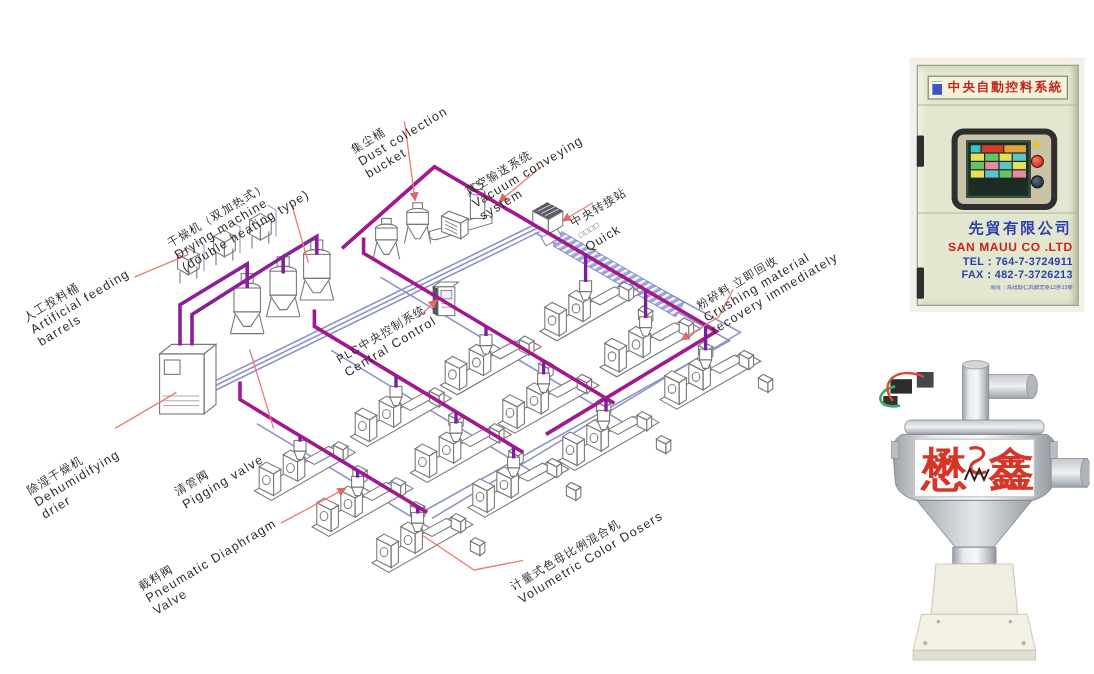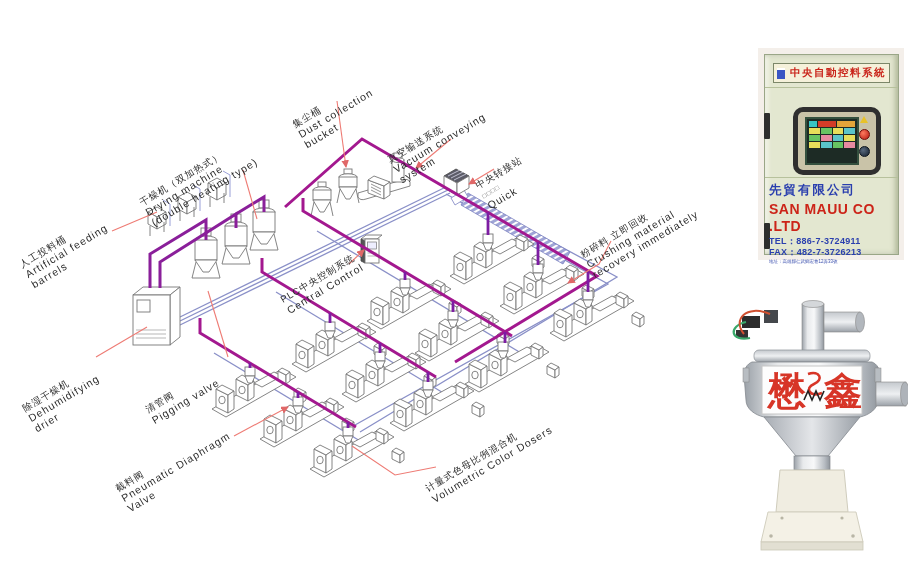--- a/index.html
+++ b/index.html
@@ -31,23 +31,23 @@
   .hinge{position:absolute;left:-1px;width:6px;background:#2e2e2e;border-radius:1px;}
   .bezel{position:absolute;left:28px;top:52px;width:78px;height:58px;background:#c9c3a8;
       border:5px solid #2f2f2f;border-radius:10px;}
   .scr{position:absolute;left:7px;top:5px;width:46px;height:40px;background:#1d2b25;border:2px solid #34503e;padding:2px;}
   .scr .row{display:flex;gap:1px;margin-bottom:1px;}
   .scr .c{height:6px;flex:1;}
   .lampcol{position:absolute;right:6px;top:4px;width:12px;display:flex;flex-direction:column;align-items:center;gap:6px;}
   .ic-warn{width:8px;height:7px;background:#e8c22a;clip-path:polygon(50% 0,100% 100%,0 100%);}
   .lamp-red{width:9px;height:9px;border-radius:50%;background:radial-gradient(circle at 35% 35%,#ff7a5e,#b3170f);border:1px solid #6e0d08;}
   .btn-dark{width:9px;height:9px;border-radius:50%;background:radial-gradient(circle at 35% 35%,#5a6a7e,#15202e);border:1px solid #0c141e;}
-  .cabtext{position:absolute;left:4px;right:4px;top:128px;text-align:left;line-height:1.25;}
+  .cabtext{position:absolute;left:4px;right:4px;top:128px;text-align:right;line-height:1.25;}
   .cname{color:#2a3fae;font-weight:bold;font-size:12.5px;letter-spacing:2px;white-space:nowrap;}
-  .cnameE{color:#cc2418;font-weight:bold;font-size:14px;letter-spacing:.5px;margin-top:2px;}
+  .cnameE{color:#cc2418;font-weight:bold;font-size:10px;letter-spacing:.5px;margin-top:2px;}
   .ctel{color:#2a3fae;font-weight:bold;font-size:9px;letter-spacing:.3px;}
   .caddr{color:#3a4fae;font-size:4.5px;margin-top:1px;white-space:nowrap;overflow:hidden;}
 
   
   .prodwrap{position:absolute;left:716px;top:296px;width:192px;height:266px;background:#ffffff;}
 </style>
 </head>
 <body>
 
 <svg width="912" height="562" viewBox="0 0 912 562" style="position:absolute;left:0;top:0;">
@@ -335,21 +335,21 @@
       </div>
       <div class="lampcol">
         <span class="ic-warn"></span>
         <span class="lamp-red"></span>
         <span class="btn-dark"></span>
       </div>
     </div>
     <div class="cabtext">
       <div class="cname">先貿有限公司</div>
       <div class="cnameE">SAN MAUU CO .LTD</div>
-      <div class="ctel">TEL：886-7-3724911</div>
+      <div class="ctel">TEL：764-7-3724911</div>
       <div class="ctel">FAX：482-7-3726213</div>
       <div class="caddr">地址：高雄縣仁武鄉宏巷12弄33號</div>
     </div>
   </div>
 </div>
 
 <div class="prodwrap">
   <svg width="192" height="266" viewBox="0 0 192 266">
     <defs>
       <linearGradient id="met" x1="0" y1="0" x2="1" y2="0">

